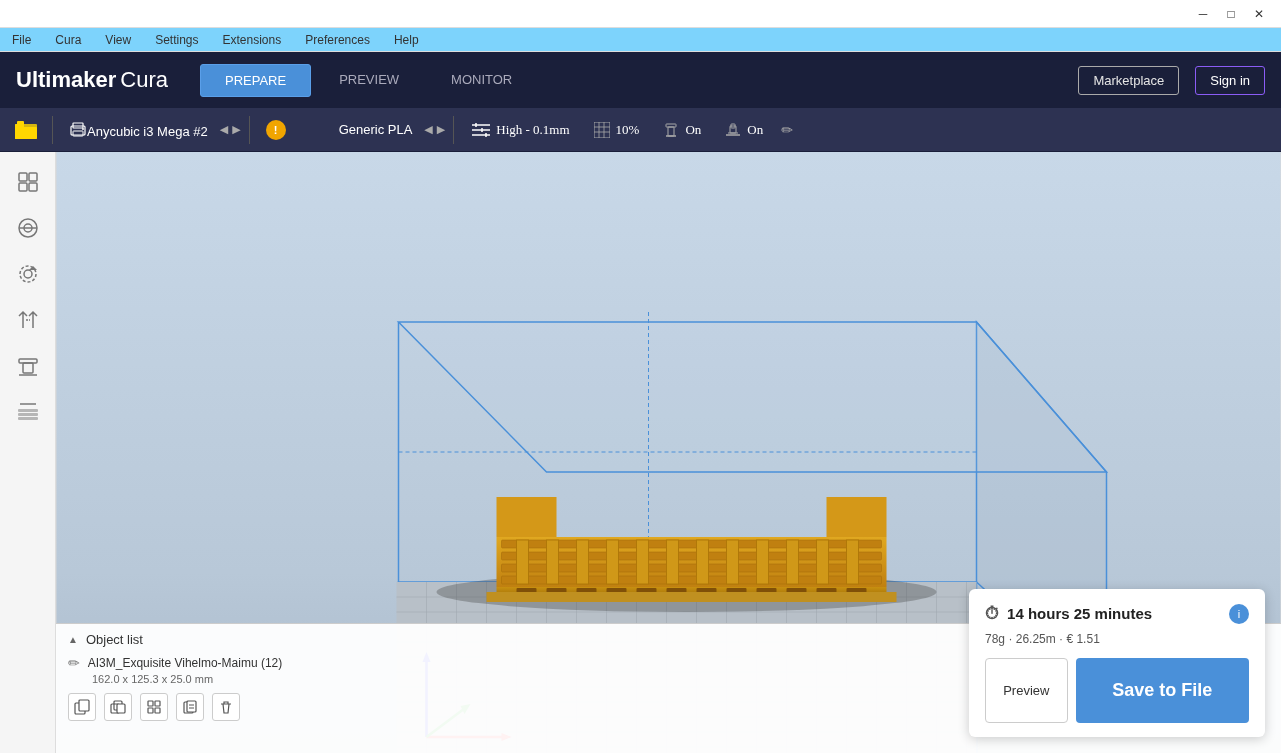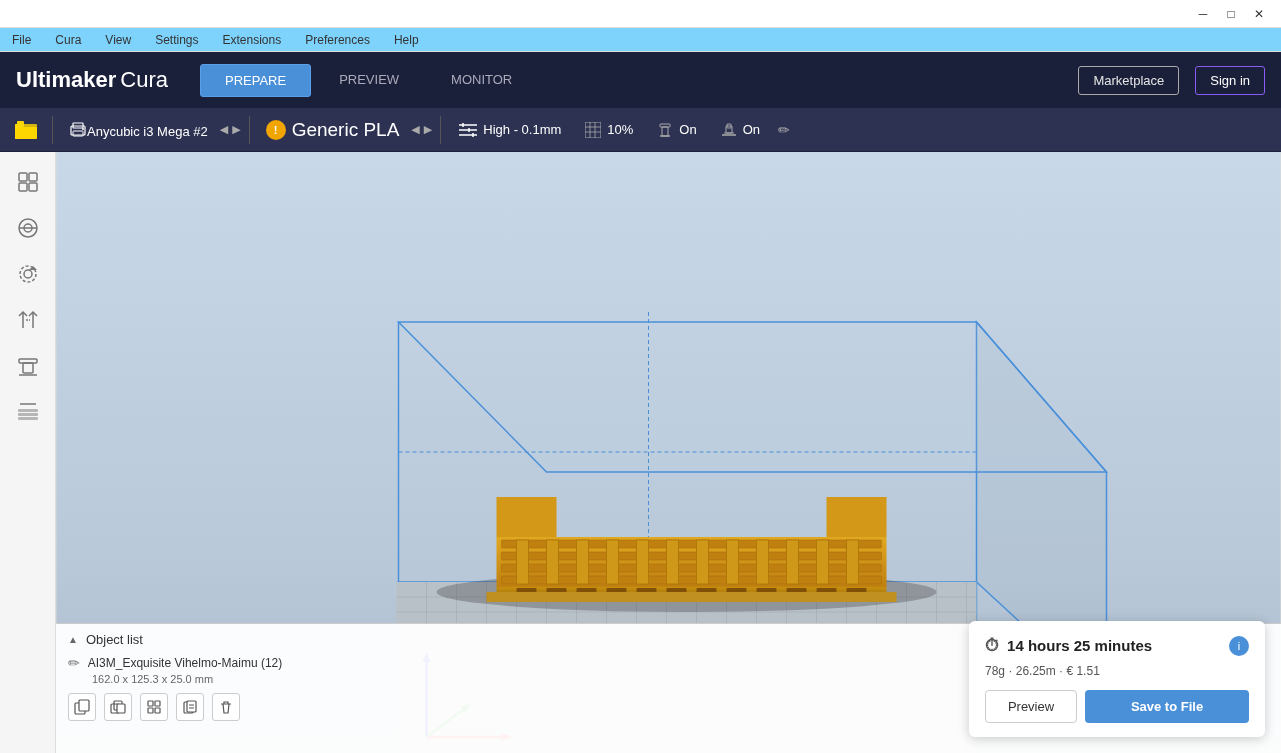--- a/index.html
+++ b/index.html
@@ -135,29 +135,30 @@
       padding: 4px 8px;
       cursor: pointer;
     }
     .material-icon {
       width: 20px; height: 20px;
       background: #f0a500;
       border-radius: 50%;
       display: flex; align-items: center; justify-content: center;
       font-size: 10px; color: white; font-weight: bold;
     }
-    .material-name { color: white; font-size: 19px; }
+    .material-name { color: white; font-size: 13px; margin-left: 47px; }
     .settings-item {
       display: flex;
       align-items: center;
       gap: 6px;
       padding: 4px 10px;
       color: white;
       font-size: 13px;
       cursor: pointer;
+      font-family: Liberation Serif, serif;
     }
     .edit-icon { color: #aaa; font-size: 14px; cursor: pointer; margin-left: 4px; }
 
     
     .main-layout {
       display: flex;
       height: calc(753px - 28px - 24px - 56px - 44px);
     }
 
     
@@ -280,25 +281,25 @@
       padding: 8px;
       background: white;
       border: 1px solid #ccc;
       border-radius: 4px;
       font-size: 13px;
       cursor: pointer;
       color: #333;
     }
     .save-btn {
       flex: 2;
-      padding: 8px;
+      padding: 22px;
       background: #4a90d9;
       border: none;
       border-radius: 4px;
-      font-size: 13px;
+      font-size: 18px;
       cursor: pointer;
       color: white;
       font-weight: 600;
     }
 
     
     .scene-svg {
       position: absolute;
       top: 0; left: 0;
       width: 100%; height: 100%;

